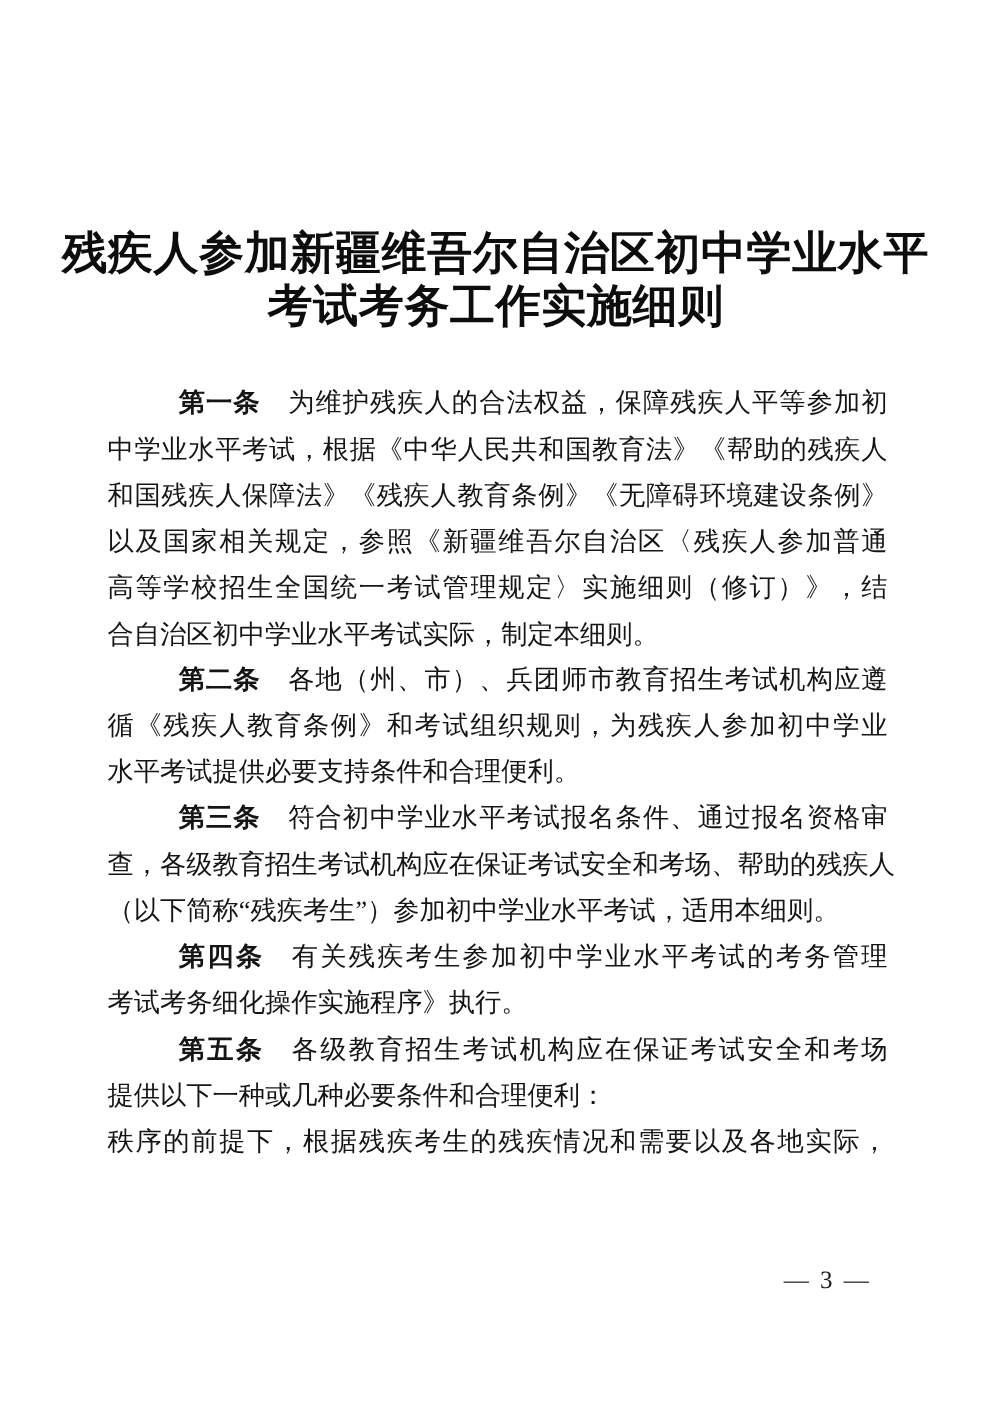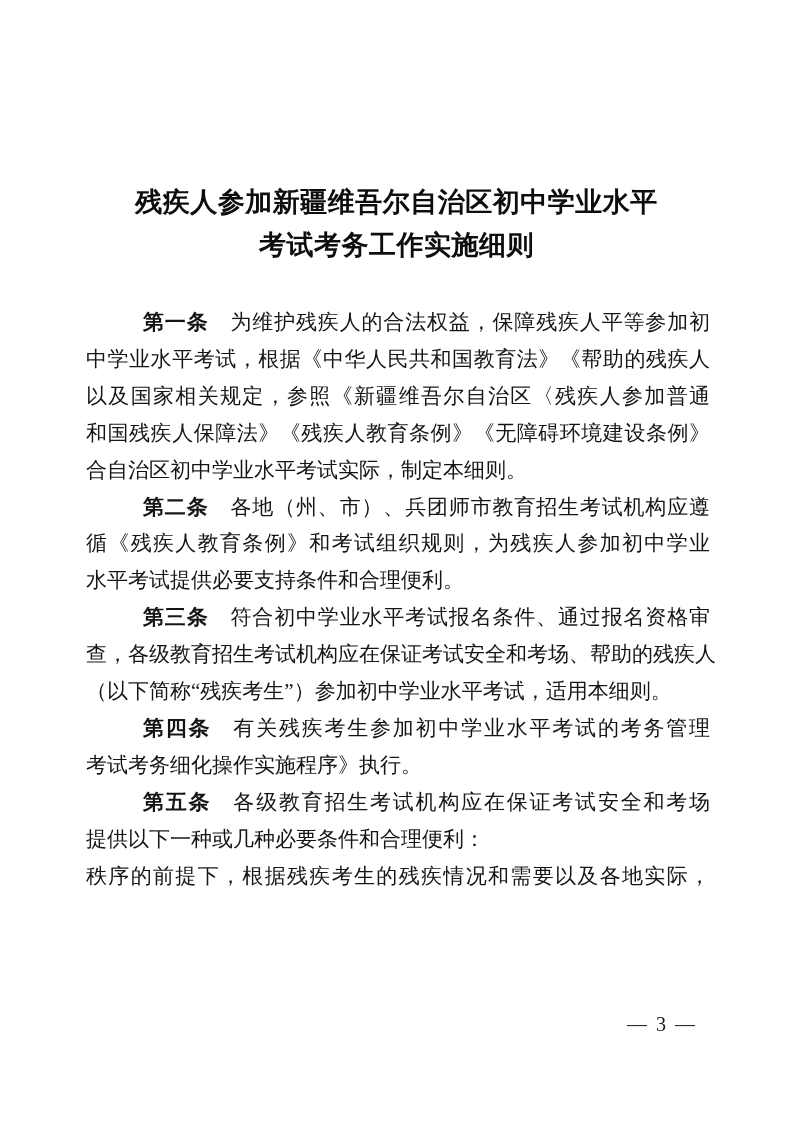--- a/index.html
+++ b/index.html
@@ -15,21 +15,21 @@
     overflow: hidden;
     font-family: "Liberation Serif", "DejaVu Serif", serif;
     color: #151515;
   }
   .doc-title {
     position: absolute;
     top: 181px;
     left: 0;
     width: 100%;
     text-align: center;
-    font-size: 27px;
+    font-size: 36px;
     font-weight: 900;
     line-height: 43px;
     letter-spacing: 0.5px;
     color: #0d0d0d;
   }
   .doc-body {
     position: absolute;
     left: 86px;
     top: 304px;
     width: 624px;
@@ -68,22 +68,23 @@
 <div class="page">
 
   <div class="doc-title">
     <div>残疾人参加新疆维吾尔自治区初中学业水平</div>
     <div>考试考务工作实施细则</div>
   </div>
 
   <div class="doc-body">
       <div class="body-line first"><span class="article-label">第一条</span>为维护残疾人的合法权益，保障残疾人平等参加初</div>
       <div class="body-line">中学业水平考试，根据《中华人民共和国教育法》《帮助的残疾人</div>
+      <div class="body-line">和国残疾人保障法》《残疾人教育条例》《无障碍环境建设条例》</div>
       <div class="body-line">以及国家相关规定，参照《新疆维吾尔自治区〈残疾人参加普通</div>
-      <div class="body-line">和国残疾人保障法》《残疾人教育条例》《无障碍环境建设条例》</div>
+      <div class="body-line">高等学校招生全国统一考试管理规定〉实施细则（修订）》，结</div>
       <div class="body-line last">合自治区初中学业水平考试实际，制定本细则。</div>
       <div class="body-line first"><span class="article-label">第二条</span>各地（州、市）、兵团师市教育招生考试机构应遵</div>
       <div class="body-line">循《残疾人教育条例》和考试组织规则，为残疾人参加初中学业</div>
       <div class="body-line last">水平考试提供必要支持条件和合理便利。</div>
       <div class="body-line first"><span class="article-label">第三条</span>符合初中学业水平考试报名条件、通过报名资格审</div>
       <div class="body-line">查，各级教育招生考试机构应在保证考试安全和考场、帮助的残疾人</div>
       <div class="body-line last">（以下简称“残疾考生”）参加初中学业水平考试，适用本细则。</div>
       <div class="body-line first"><span class="article-label">第四条</span>有关残疾考生参加初中学业水平考试的考务管理</div>
       <div class="body-line last">考试考务细化操作实施程序》执行。</div>
       <div class="body-line first"><span class="article-label">第五条</span>各级教育招生考试机构应在保证考试安全和考场</div>

